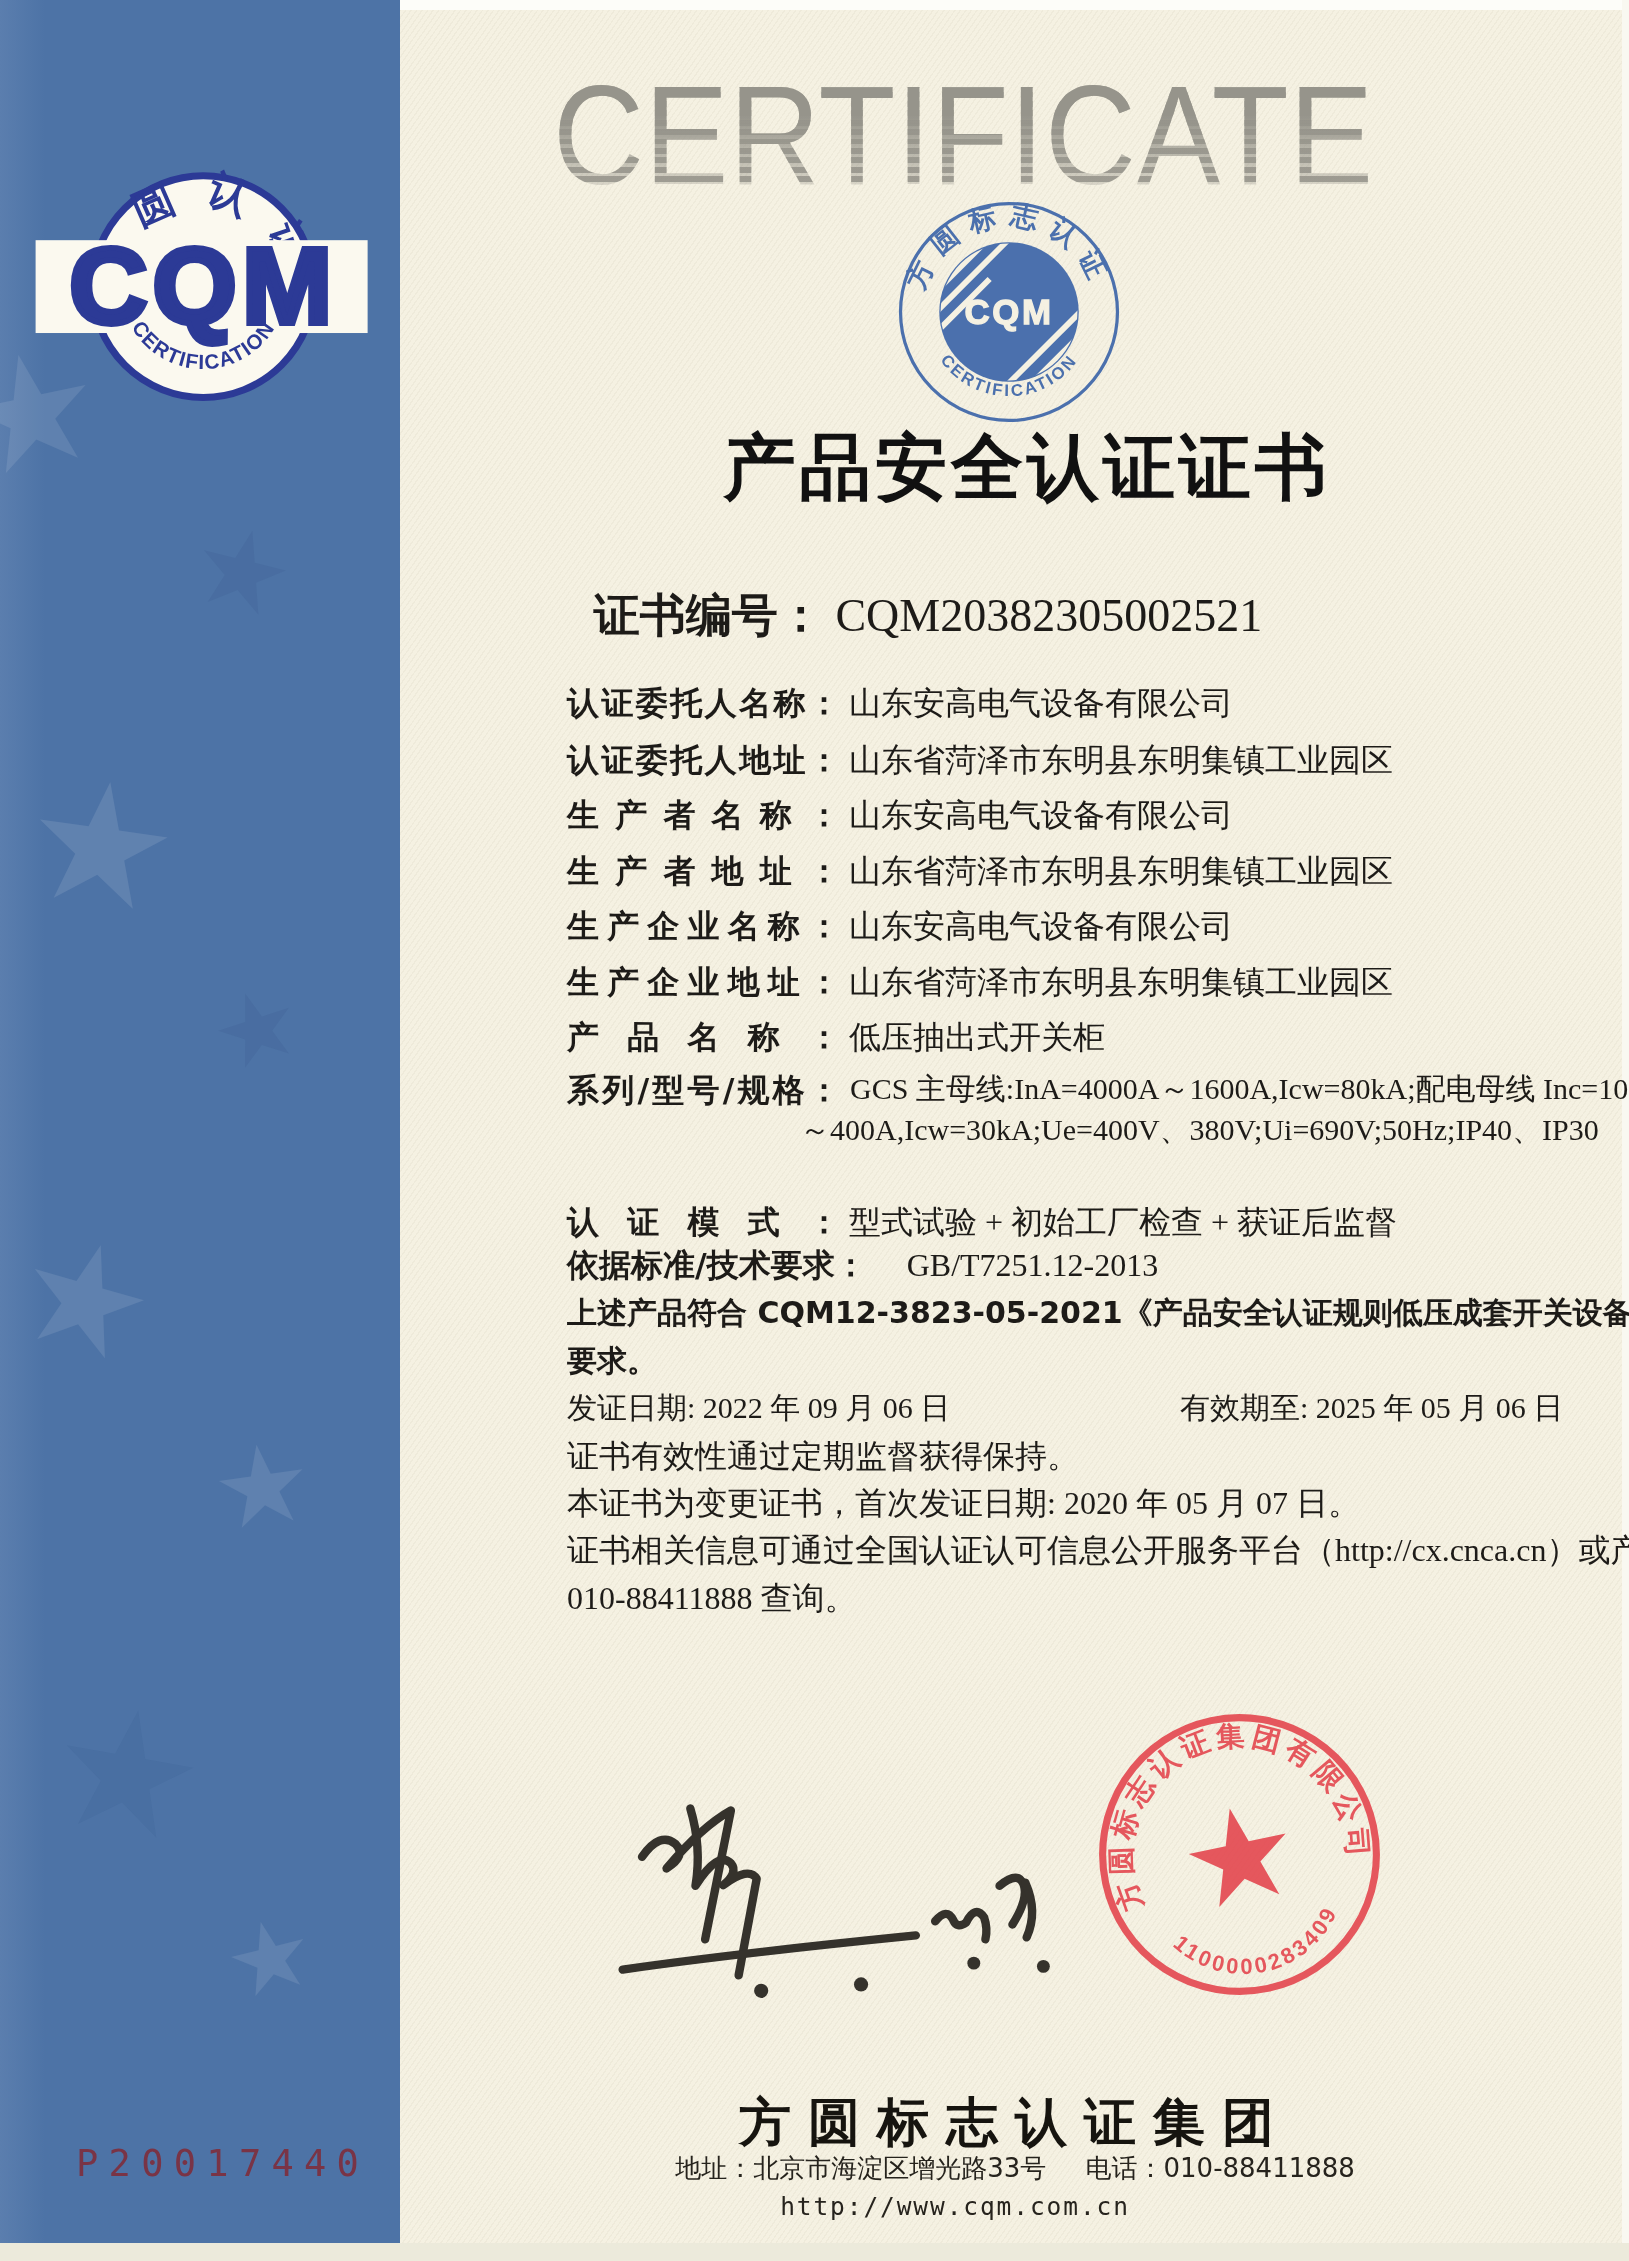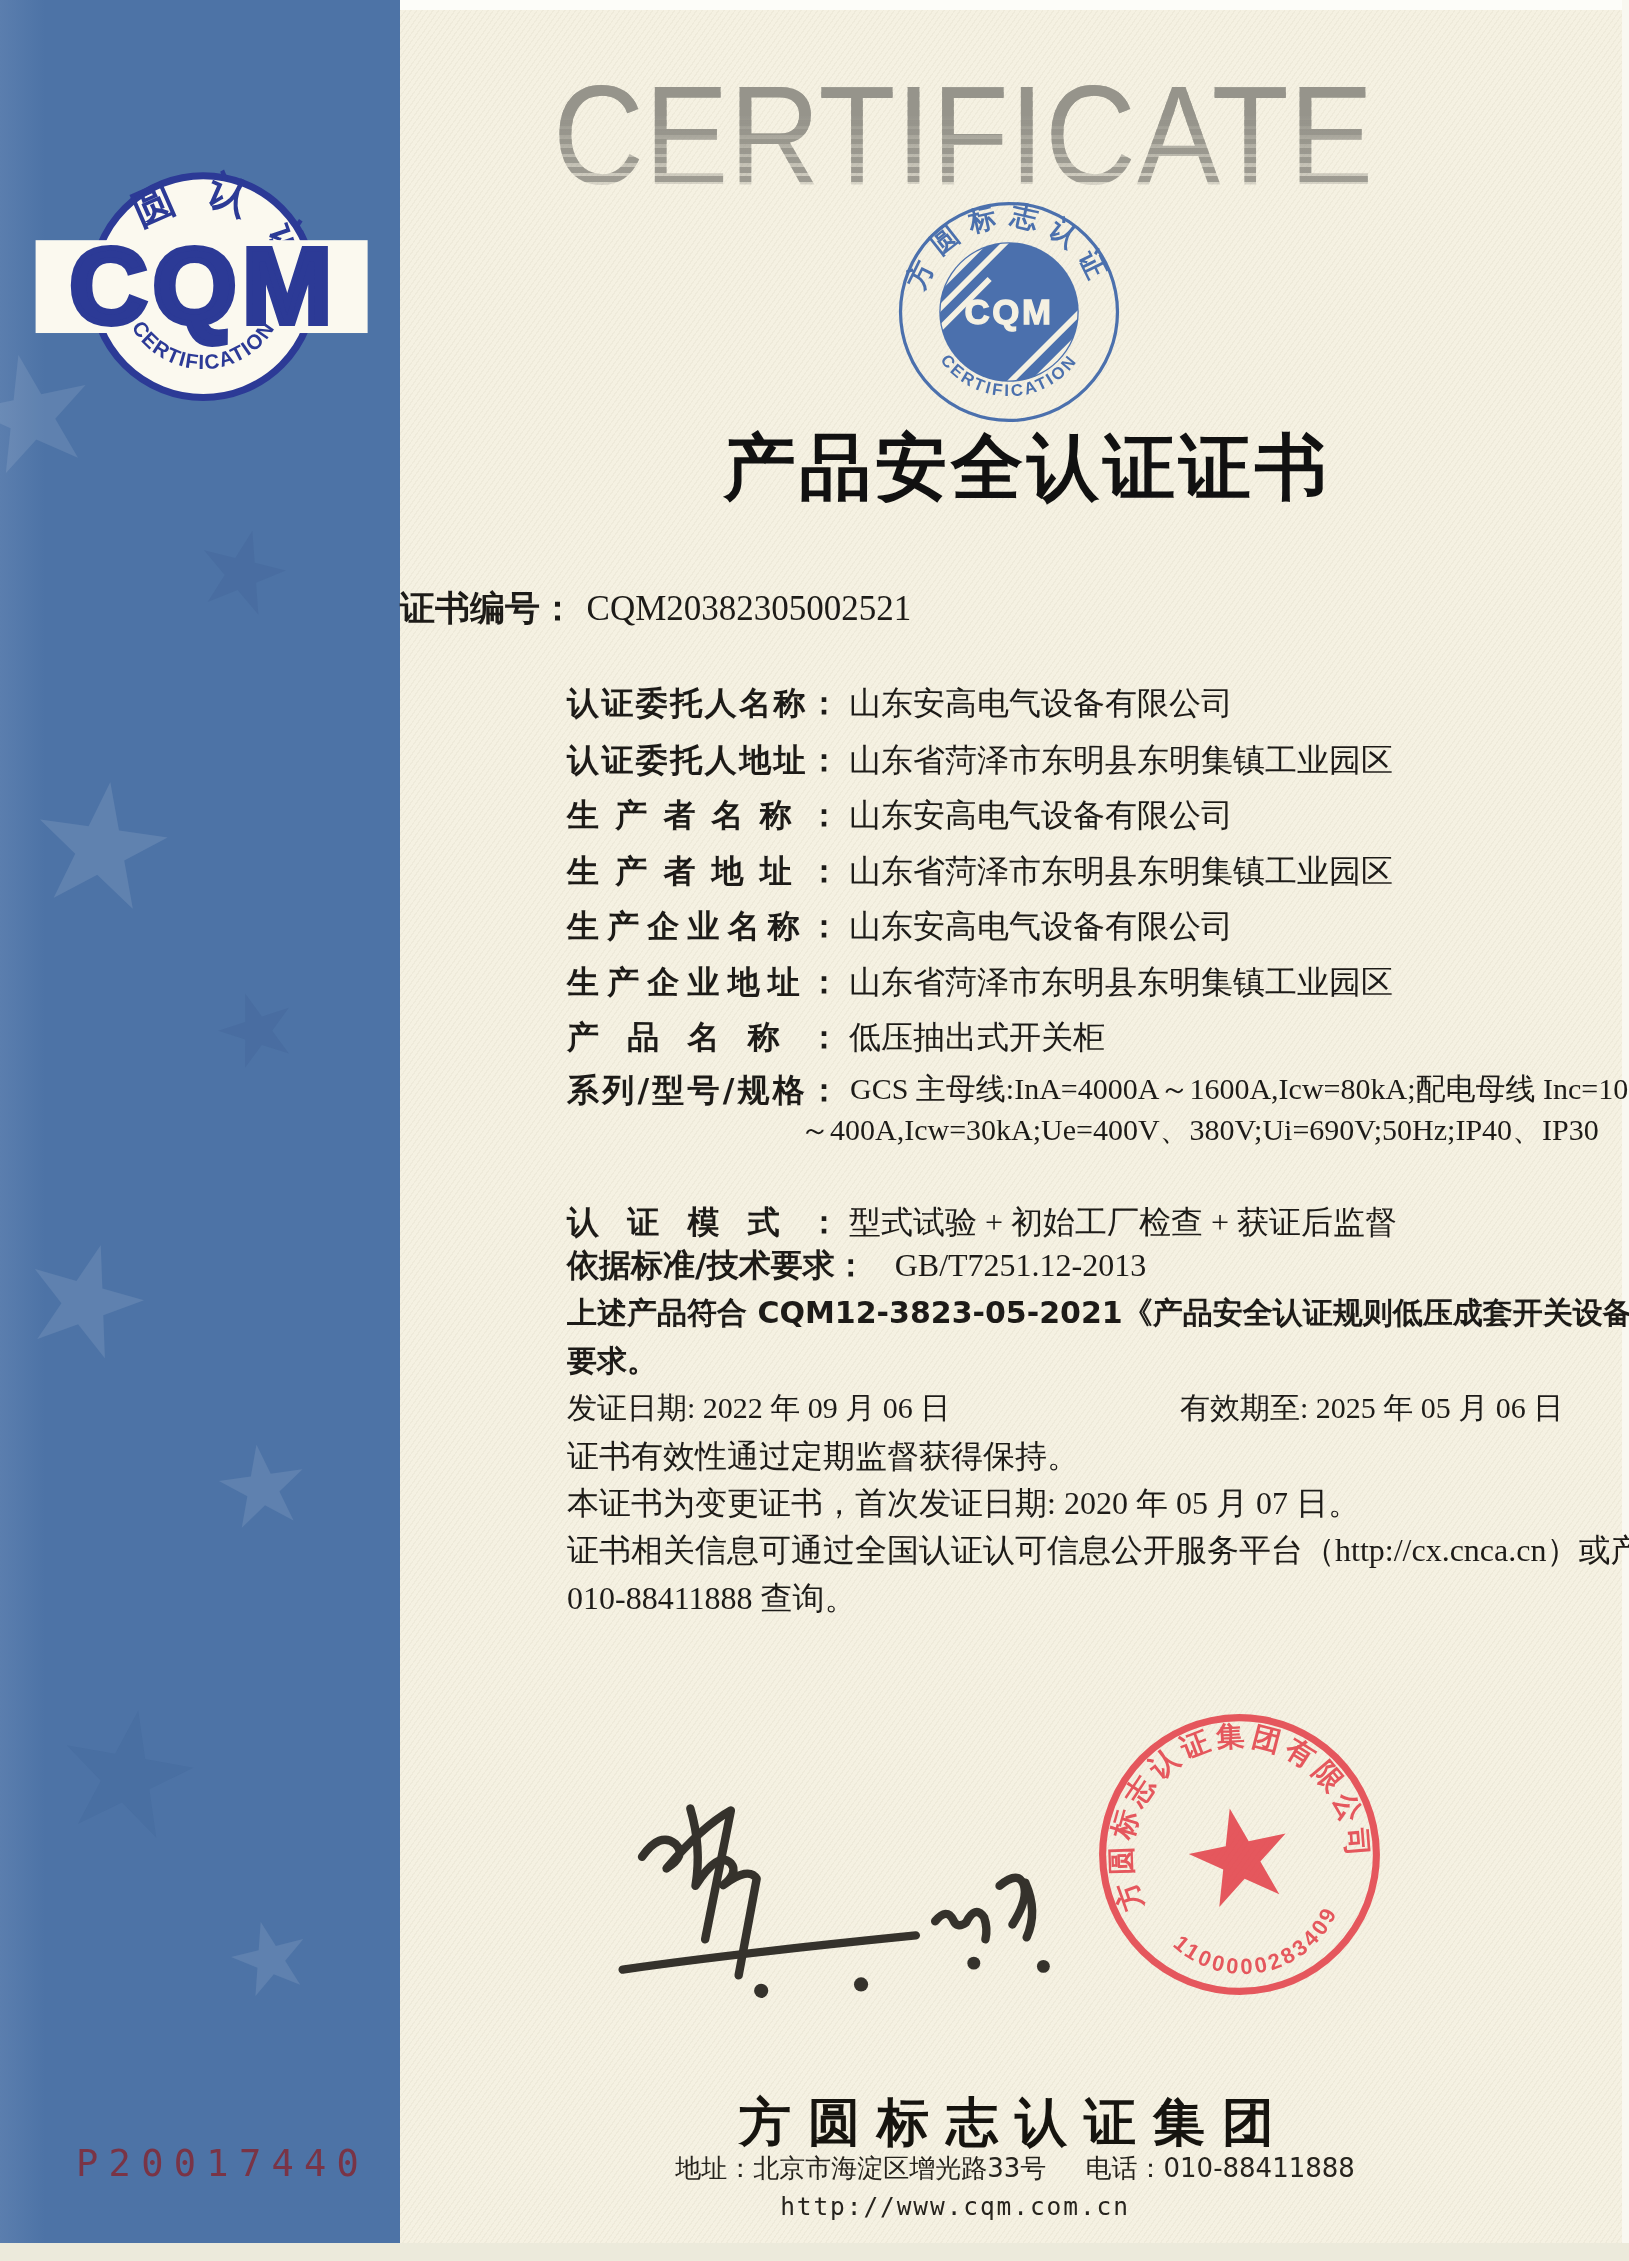--- a/index.html
+++ b/index.html
@@ -34,22 +34,22 @@
     -webkit-background-clip:text;background-clip:text;color:transparent;
   }
   
   #title{
     position:absolute;left:400px;top:420px;width:1230px;text-align:center;
     font-size:72px;font-weight:bold;letter-spacing:3.9px;color:#111;
     font-family:"Liberation Serif","DejaVu Serif",serif;
     padding-left:12px;
   }
   #cert-no{
-    position:absolute;left:400px;top:585px;width:1056px;
-    font-size:35px;white-space:nowrap;
+    position:absolute;left:400px;top:585px;width:1056px;text-align:center;
+    font-size:46px;white-space:nowrap;
   }
   #cert-no .lblb{font-family:"DejaVu Sans",sans-serif;font-weight:bold;}
   #cert-no .val{margin-left:11.6px;}
   
   .row{position:absolute;left:567px;white-space:nowrap;font-size:32px;}
   .row .lbl{
     display:inline-block;width:273px;text-align:justify;text-align-last:justify;
     font-family:"DejaVu Sans",sans-serif;font-weight:bold;vertical-align:top;
   }
   .row .val{margin-left:9px;}
@@ -178,21 +178,21 @@
   <div class="row" style="top:1069px">
     <span class="lbl">系列/型号/规格：</span>
   </div>
   <div class="specline" style="left:850px;top:1069px">GCS 主母线:InA=4000A～1600A,Icw=80kA;配电母线 Inc=1000A</div>
   <div class="specline" style="left:800px;top:1110px">～400A,Icw=30kA;Ue=400V、380V;Ui=690V;50Hz;IP40、IP30</div>
 
   <div class="row" style="top:1201px">
     <span class="lbl">认证模式：</span><span class="val">型式试验 + 初始工厂检查 + 获证后监督</span>
   </div>
   <div class="note" style="top:1244px;font-size:32px;">
-    <span class="wide-lbl">依据标准/技术要求：</span><span style="margin-left:28px">GB/T7251.12-2013</span>
+    <span class="wide-lbl">依据标准/技术要求：</span><span style="margin-left:40px">GB/T7251.12-2013</span>
   </div>
   <div class="bold-note" style="top:1293px">上述产品符合 CQM12-3823-05-2021《产品安全认证规则低压成套开关设备和控制设备》的</div>
   <div class="bold-note" style="top:1341px">要求。</div>
 
   <div class="note" style="top:1388px;font-size:30px;">
     <span>发证日期:</span>
     <span>2022 年 09 月 06 日</span>
   </div>
   <div class="note" style="left:1180px;top:1388px;font-size:30px;">
     <span>有效期至:</span>

